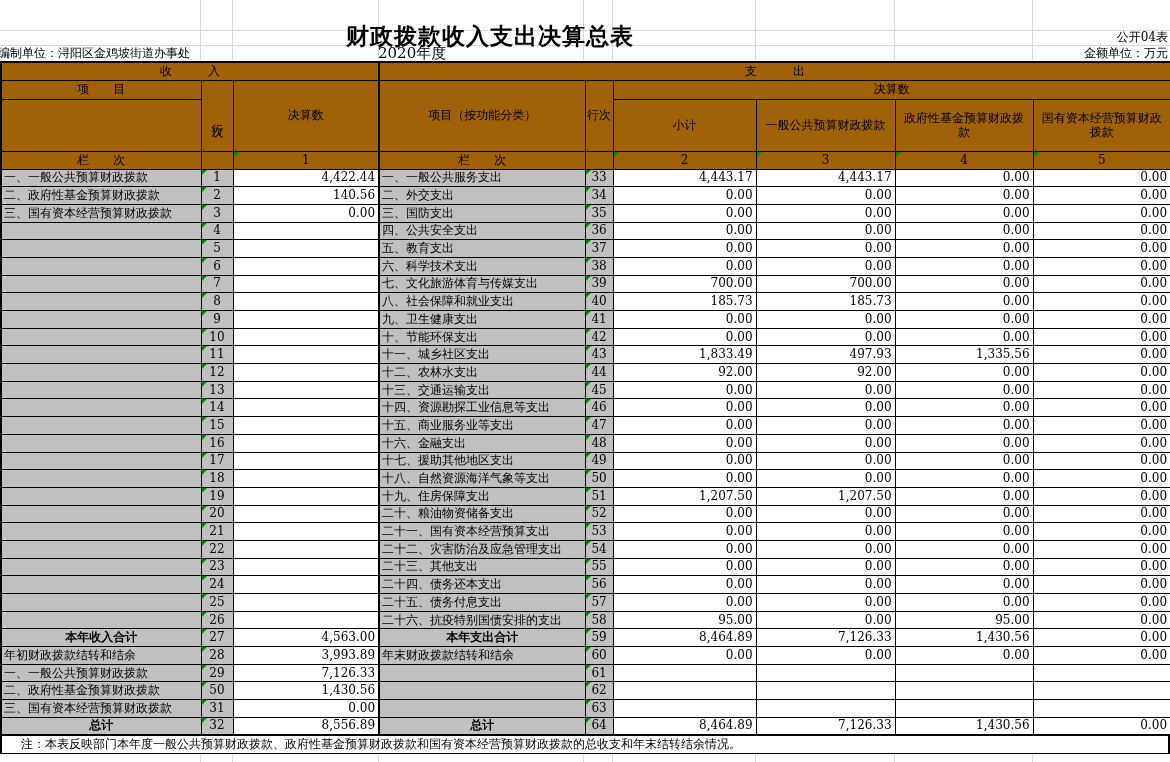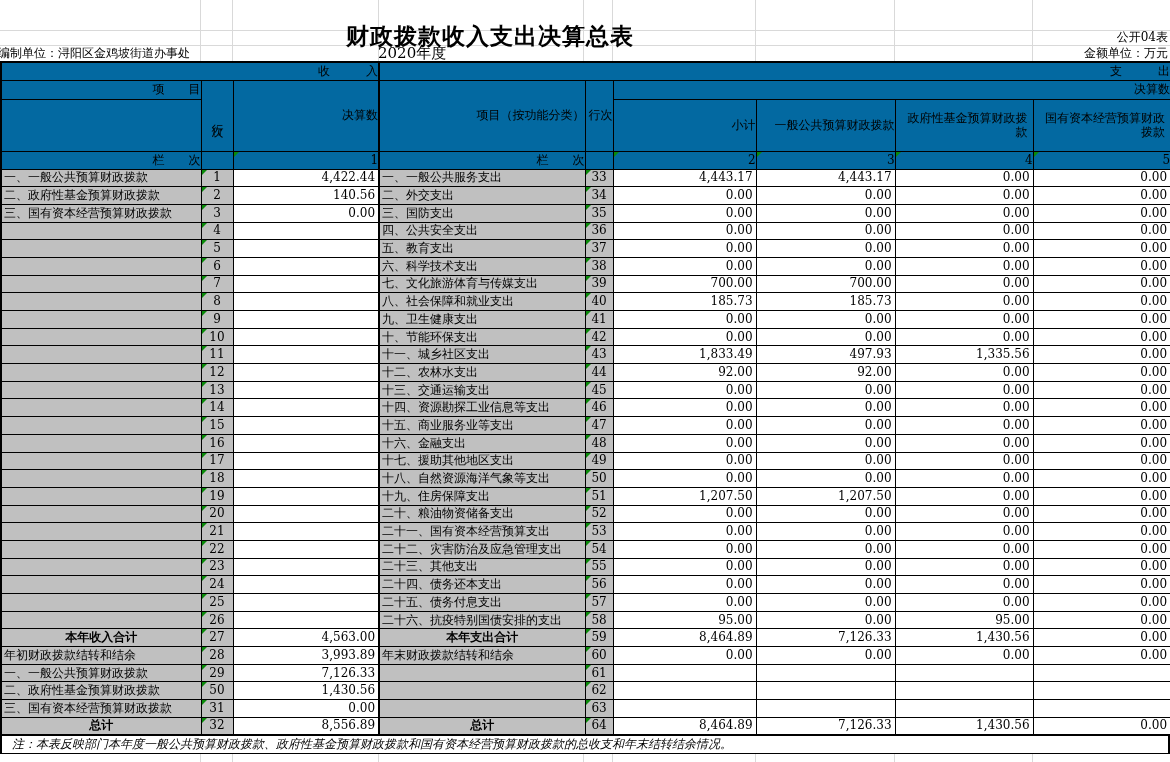--- a/index.html
+++ b/index.html
@@ -17,37 +17,37 @@
   .prepared{position:absolute;top:45px;left:0;height:16px;line-height:16px;font-size:12px;margin-left:-2px;}
   .year{position:absolute;top:45px;left:378px;width:205px;height:16px;line-height:16px;
         text-align:left;font-size:15px;}
   .unit{position:absolute;top:45px;right:2px;height:16px;line-height:16px;font-size:12px;}
   
   table.sheet{position:absolute;top:61px;left:0;width:1170px;height:674px;
         border-collapse:collapse;table-layout:fixed;font-size:12px;line-height:13px;}
   table.sheet th,table.sheet td{border:1px solid #000;padding:0;overflow:hidden;
         white-space:nowrap;vertical-align:middle;}
   table.sheet{border:2px solid #000;}
-  th{background:#0369a1;font-weight:normal;text-align:right;}
+  th{background:#a16207;font-weight:normal;text-align:center;}
   .secL{border-left:2px solid #000 !important;margin-top:22px;}
   thead tr.r1{height:18px;} thead tr.r2{height:19px;} thead tr.r3{height:52px;}
   thead tr.r4{height:18px;} tbody tr{height:17.7px;}
   .wrap{white-space:normal !important;padding:0 5px !important;line-height:14px;}
   .vtext{writing-mode:vertical-lr;text-orientation:upright;margin:0 auto;letter-spacing:2px;}
   .hc{position:relative;}
   .lbl{background:#c0c0c0;text-align:left;padding-left:2px !important;}
   .sum{text-align:center !important;font-weight:bold;padding-left:0 !important;}
   .rno{background:#c0c0c0;text-align:center;position:relative;}
   .val{background:#fff;text-align:right;padding-right:3px !important;}
   .corner{position:absolute;top:0;left:0;width:0;height:0;
           border-top:5px solid #0a8a0a;border-right:5px solid transparent;}
   
   .note{position:absolute;top:735px;left:0;width:1170px;height:19px;box-sizing:border-box;
         background:#fff;border:1px solid #000;border-left:2px solid #000;border-right:2px solid #000;
-        font-size:12px;line-height:16px;padding-left:10px;font-style:italic;}
+        font-size:12px;line-height:16px;padding-left:19px;}
 </style>
 </head>
 <body>
 
 <div class="page">
 
   <div class="vg" style="left:200px"></div>
   <div class="vg" style="left:232px"></div>
   <div class="vg" style="left:378px"></div>
   <div class="vg" style="left:583px"></div>

